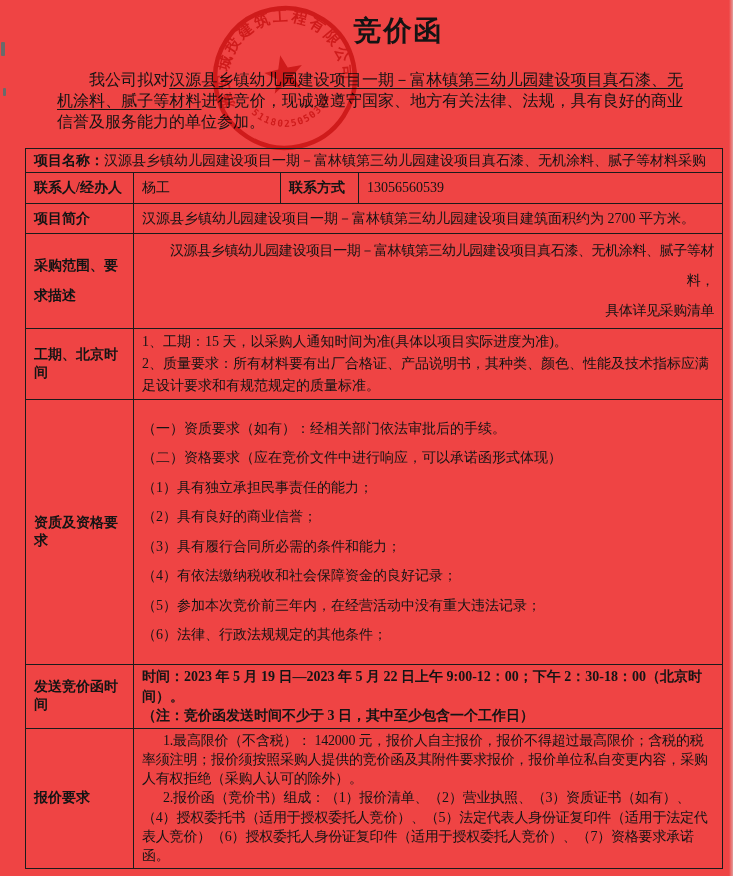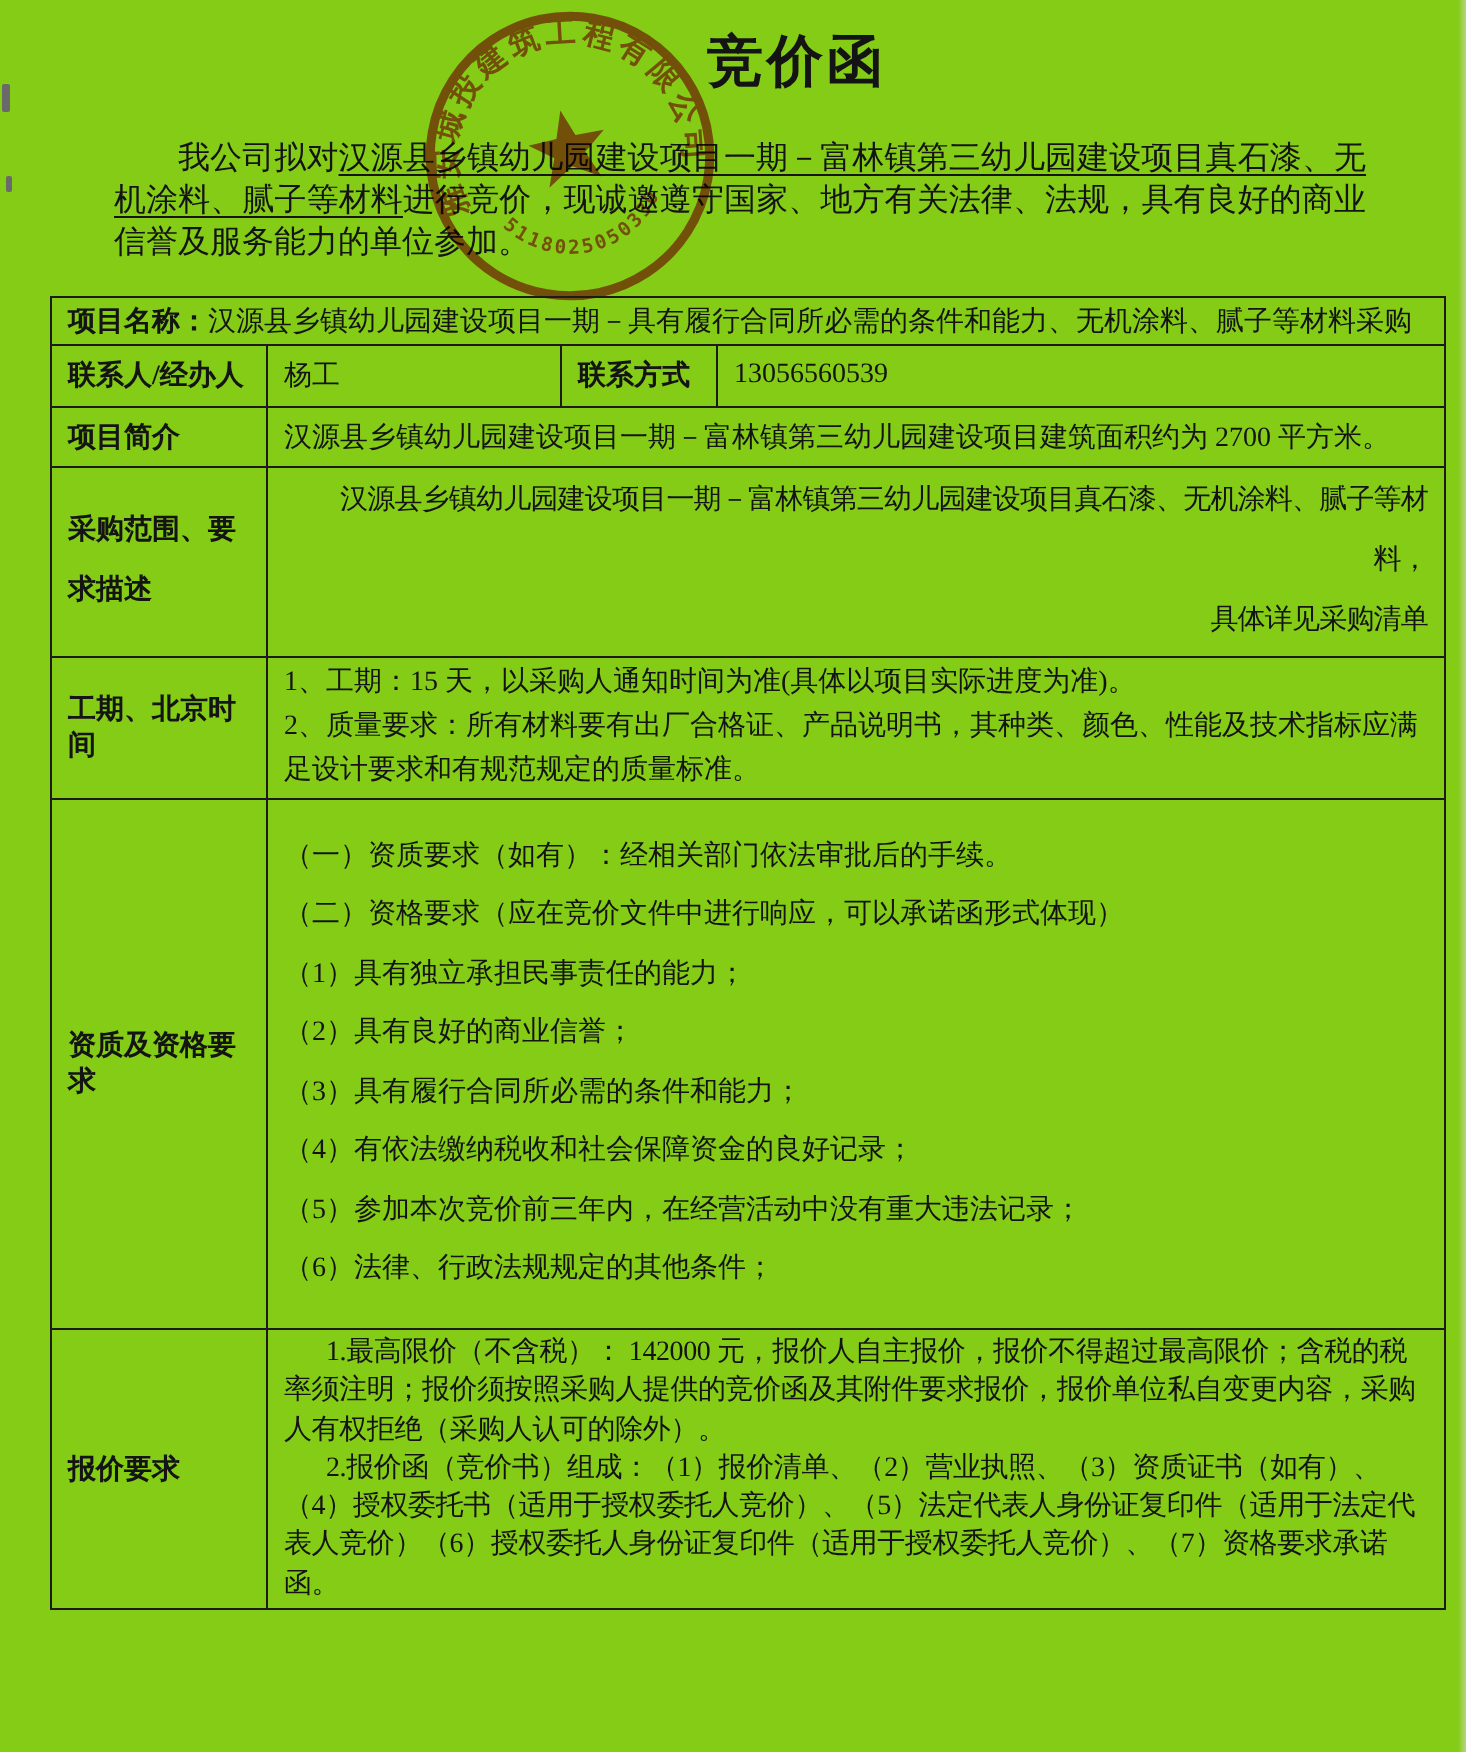--- a/index.html
+++ b/index.html
@@ -3,21 +3,21 @@
 <meta charset="utf-8">
 <style>
   html,body{margin:0;padding:0;}
   body{
     width:733px;height:876px;overflow:hidden;
     background:#ffffff;
     font-family:"Liberation Serif","DejaVu Serif",serif;
     color:#141414;
     position:relative;
   }
-  .page{position:absolute;inset:0;background:#84cc16;}
+  .page{position:absolute;inset:0;background:#ef4444;}
 
   
   .doc-title{
     position:absolute;top:12px;left:0;width:100%;
     text-align:center;
     font-size:28px;font-weight:bold;letter-spacing:2px;
     transform:translateX(32px);
     font-family:"Liberation Serif","DejaVu Serif",serif;
   }
 
@@ -90,21 +90,21 @@
   <table class="bid">
     <colgroup>
         <col style="width:108px">
         <col style="width:147px">
         <col style="width:78px">
         <col style="width:364px">
       </colgroup>
 
     <tbody>
         <tr style="height:24px">
-      <td colspan="4"><span class="inline-lbl">项目名称：</span><span>汉源县乡镇幼儿园建设项目一期－具有履行合同所必需的条件和能力、无机涂料、腻子等材料采购</span></td>
+      <td colspan="4"><span class="inline-lbl">项目名称：</span><span>汉源县乡镇幼儿园建设项目一期－富林镇第三幼儿园建设项目真石漆、无机涂料、腻子等材料采购</span></td>
     </tr>
 
 
     <tr style="height:31px">
       <td class="lbl">联系人/经办人</td>
       <td>杨工</td>
       <td class="lbl">联系方式</td>
       <td>13056560539</td>
     </tr>
 
@@ -136,20 +136,27 @@
         <p class="bold">（二）资格要求（应在竞价文件中进行响应，可以承诺函形式体现）</p>
         <p>（1）具有独立承担民事责任的能力；</p>
         <p>（2）具有良好的商业信誉；</p>
         <p>（3）具有履行合同所必需的条件和能力；</p>
         <p>（4）有依法缴纳税收和社会保障资金的良好记录；</p>
         <p>（5）参加本次竞价前三年内，在经营活动中没有重大违法记录；</p>
         <p>（6）法律、行政法规规定的其他条件；</p>
       </td>
     </tr>
 
+    <tr style="height:39px">
+      <td class="lbl">发送竞价函时间</td>
+      <td colspan="3" class="c-time">
+        <div>时间：2023 年 5 月 19 日—2023 年 5 月 22 日上午 9:00-12：00；下午 2：30-18：00（北京时间）。</div>
+        <div>（注：竞价函发送时间不少于 3 日，其中至少包含一个工作日）</div>
+      </td>
+    </tr>
 
     <tr style="height:134px">
       <td class="lbl">报价要求</td>
       <td colspan="3" class="c-quote">
         <div class="ind"><span>1.最高限价（不含税）： </span><span class="u">142000 元，</span><span>报价人自主报价，报价不得超过最高限价；含税的税率须注明；报价须按照采购人提供的竞价函及其附件要求报价，报价单位私自变更内容，采购人有权拒绝（采购人认可的除外）。</span></div>
         <div class="ind"><span>2.报价函（竞价书）组成：（1）报价清单、（2）营业执照、（3）资质证书（如有）、（4）授权委托书（适用于授权委托人竞价）、（5）法定代表人身份证复印件（适用于法定代表人竞价）（6）授权委托人身份证复印件（适用于授权委托人竞价）、（7）资格要求承诺函。</span></div>
       </td>
     </tr>
 
   </tbody>

